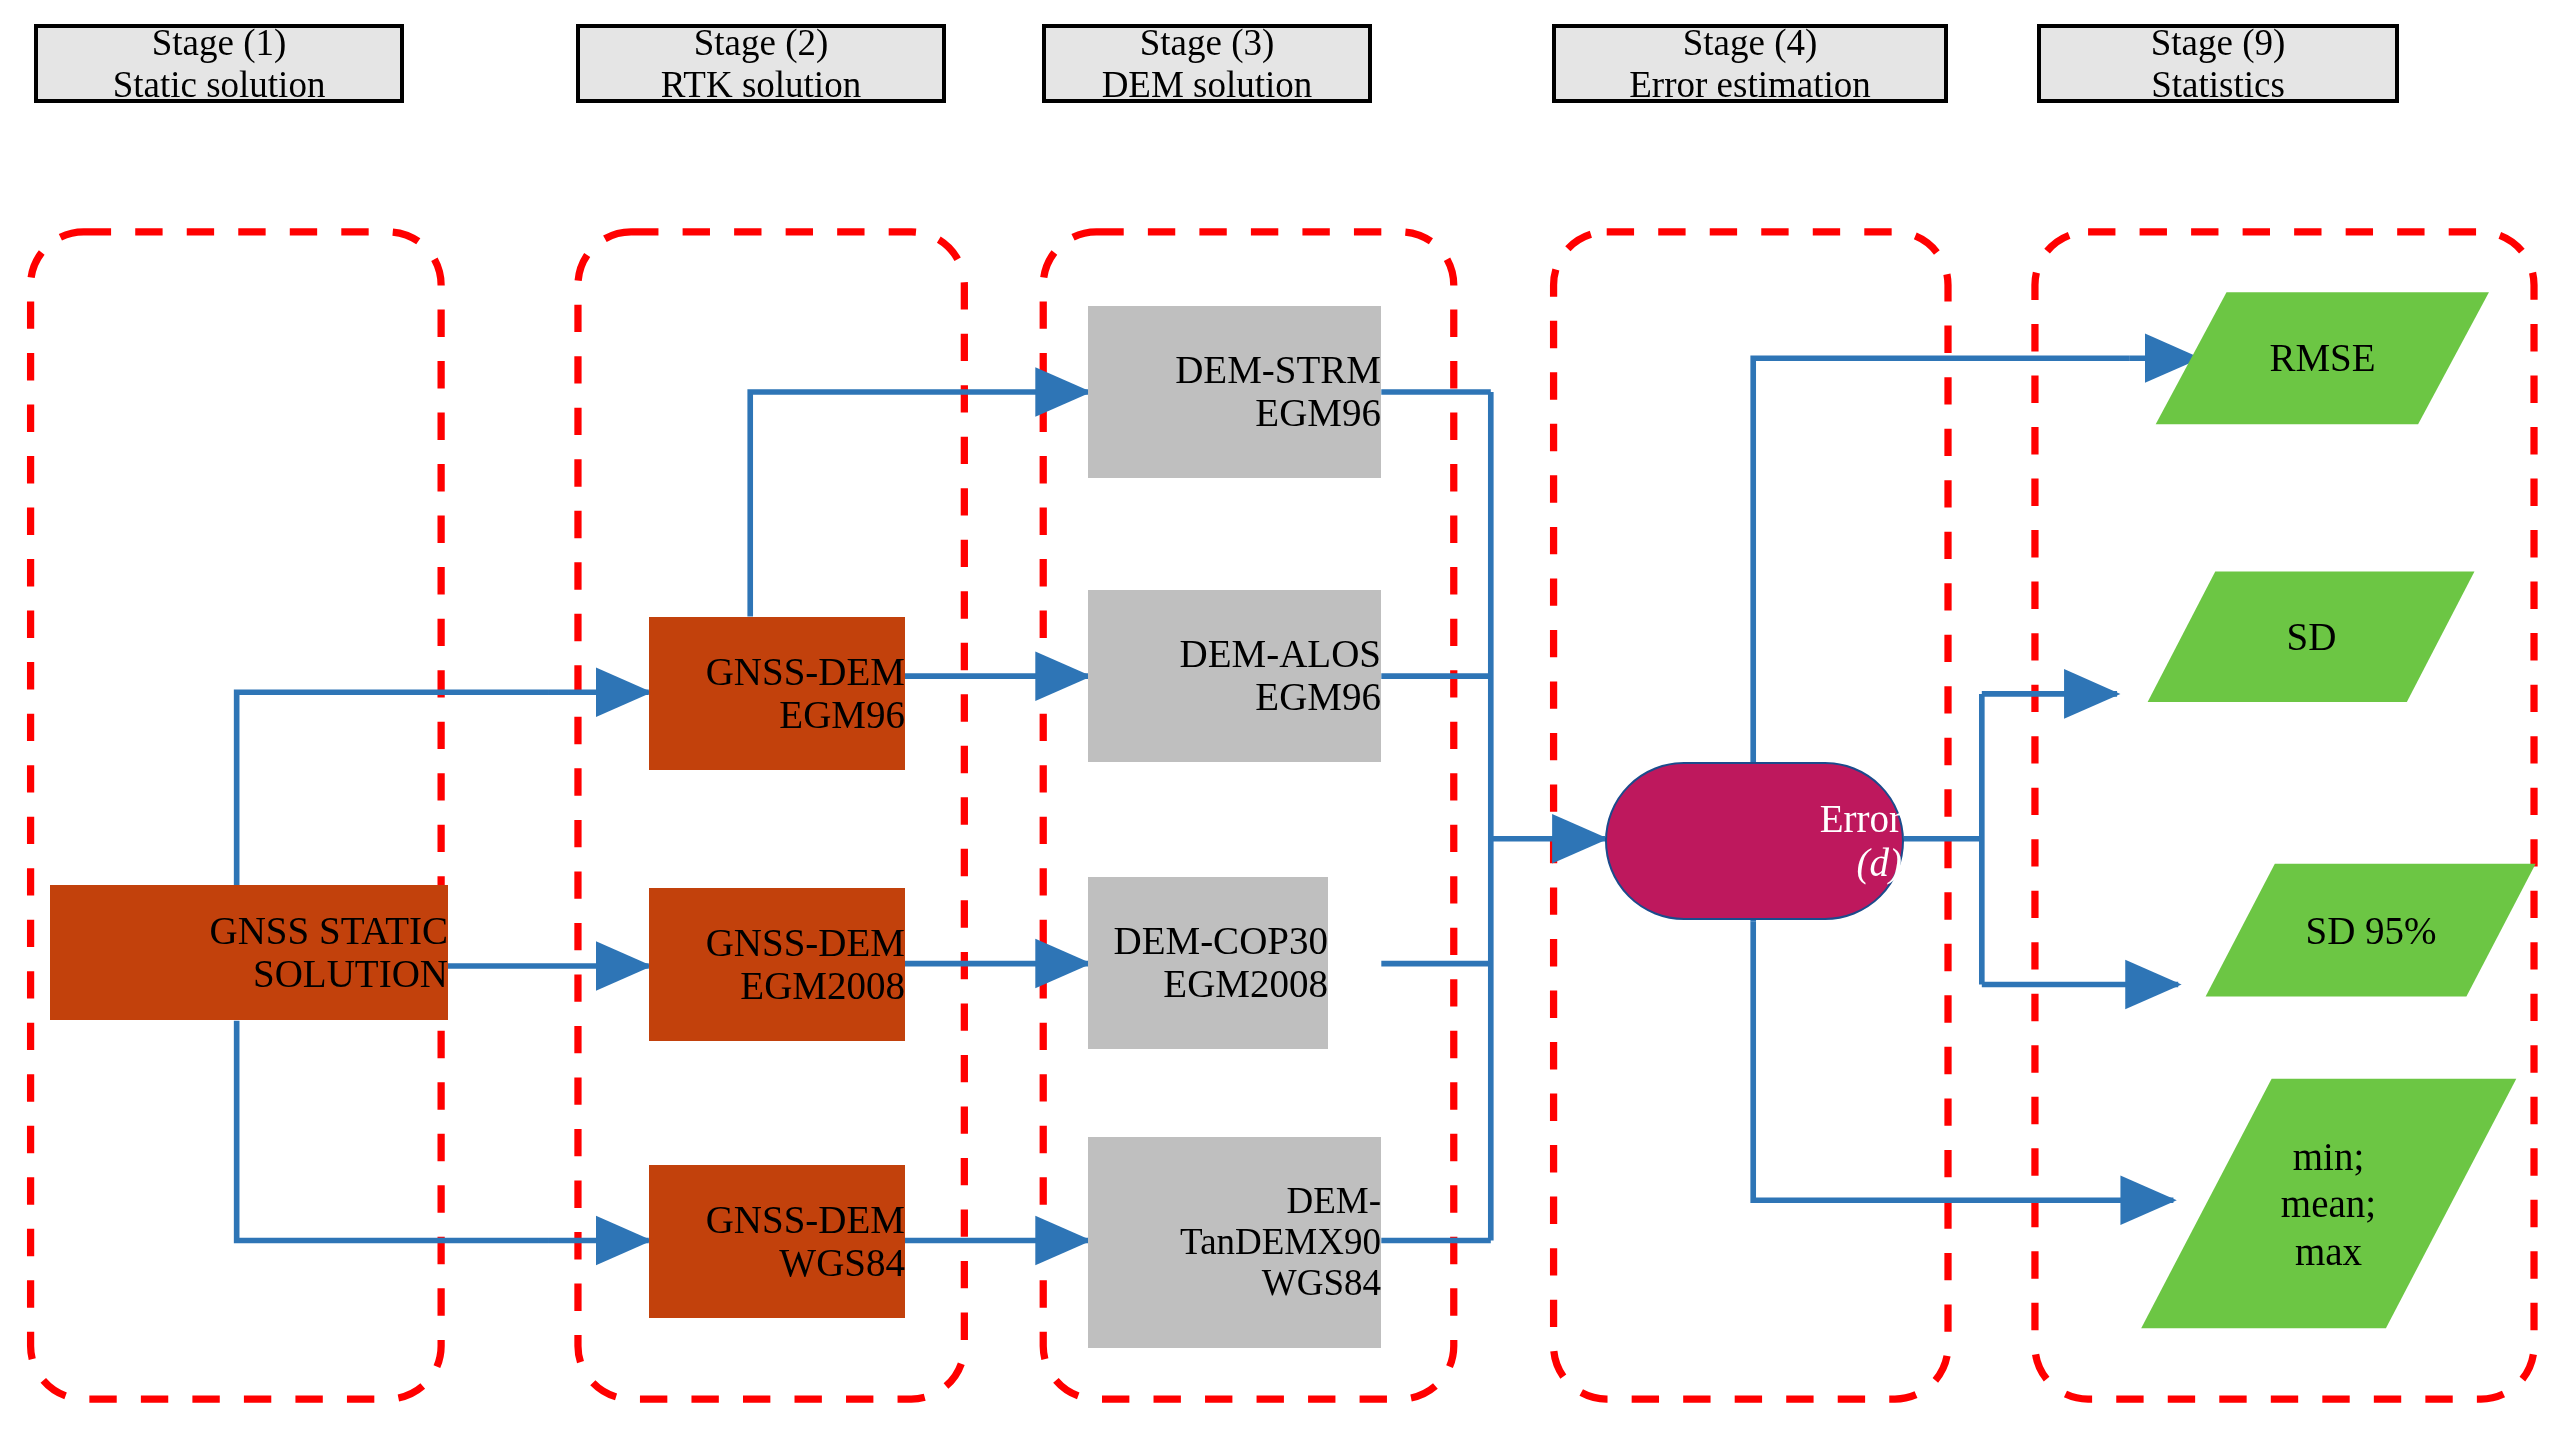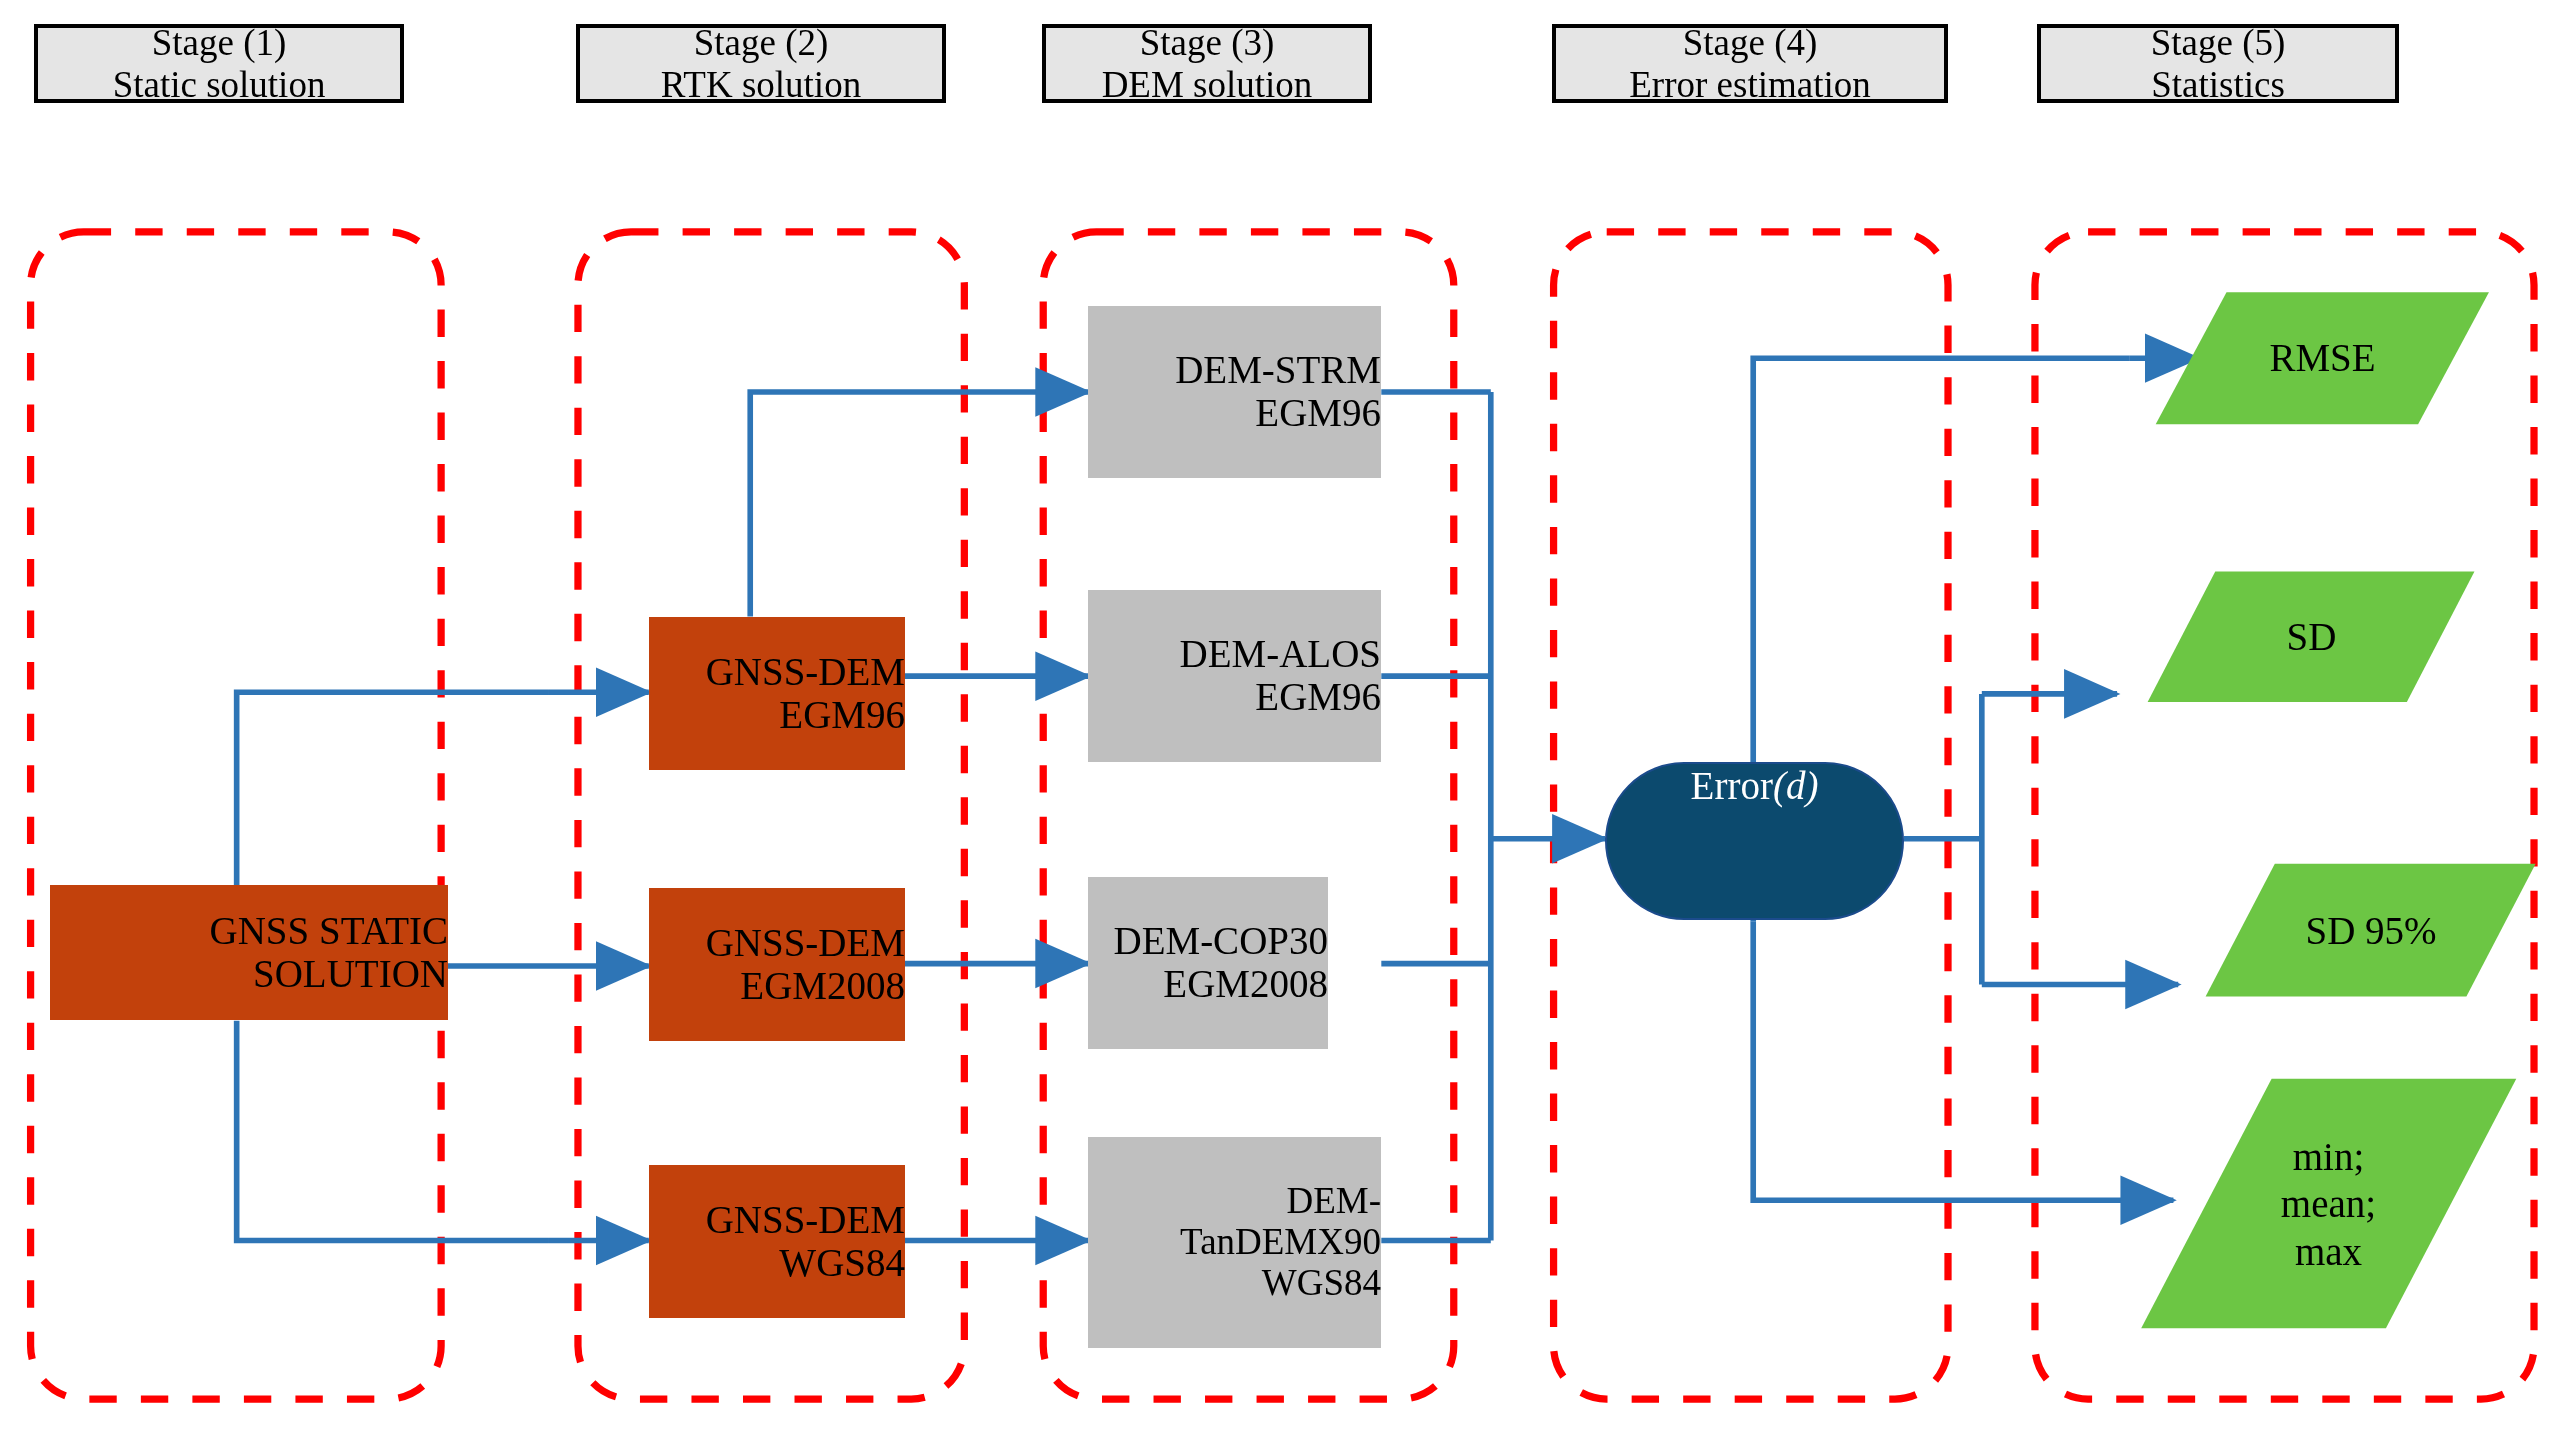--- a/index.html
+++ b/index.html
@@ -55,26 +55,26 @@
   .node.blue {
     background: #c2410c;
   }
   .node.gray {
     background: #BFBFBF;
   }
   .node .ln { display: block; }
   .error-pill {
     position: absolute;
     box-sizing: border-box;
-    background: #0c4a6e;
+    background: #be185d;
     border: 2.4px solid #1B4B8C;
     border-radius: 89px;
     display: flex;
-    flex-direction: row;
-    align-items: flex-start;
+    flex-direction: column;
+    align-items: flex-end;
     justify-content: center;
     color: #ffffff;
     font-size: 39px;
     line-height: 1.12;
     text-align: center;
     z-index: 5;
   }
   .error-pill .it { font-style: italic; }
   .para-label {
     position: absolute;
@@ -170,21 +170,21 @@
   </div>
   <div class="stage-header" style="left:1042px; top:24px; width:330px; height:79px;">
     <span>Stage (3)</span>
     <span>DEM solution</span>
   </div>
   <div class="stage-header" style="left:1552px; top:24px; width:396px; height:79px;">
     <span>Stage (4)</span>
     <span>Error estimation</span>
   </div>
   <div class="stage-header" style="left:2037px; top:24px; width:362px; height:79px;">
-    <span>Stage (5)</span>
+    <span>Stage (9)</span>
     <span>Statistics</span>
   </div>
 
   <div class="node blue" style="left:50px; top:885px; width:398px; height:135px;padding-left:40px;">
     <span class="ln">GNSS STATIC</span>
     <span class="ln">SOLUTION</span>
   </div>
 
   <div class="node blue" style="left:649px; top:617px; width:256px; height:153px;">
     <span class="ln">GNSS-DEM</span>

